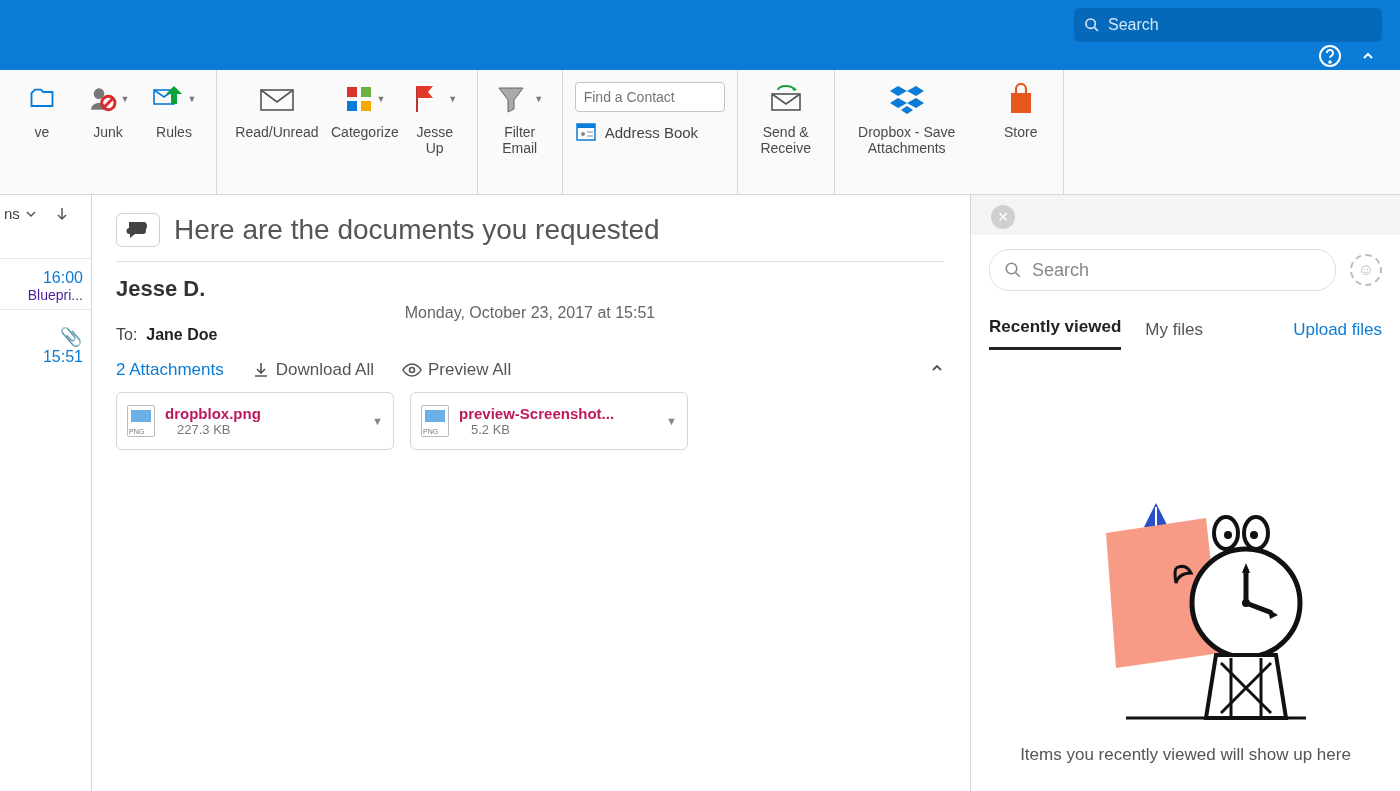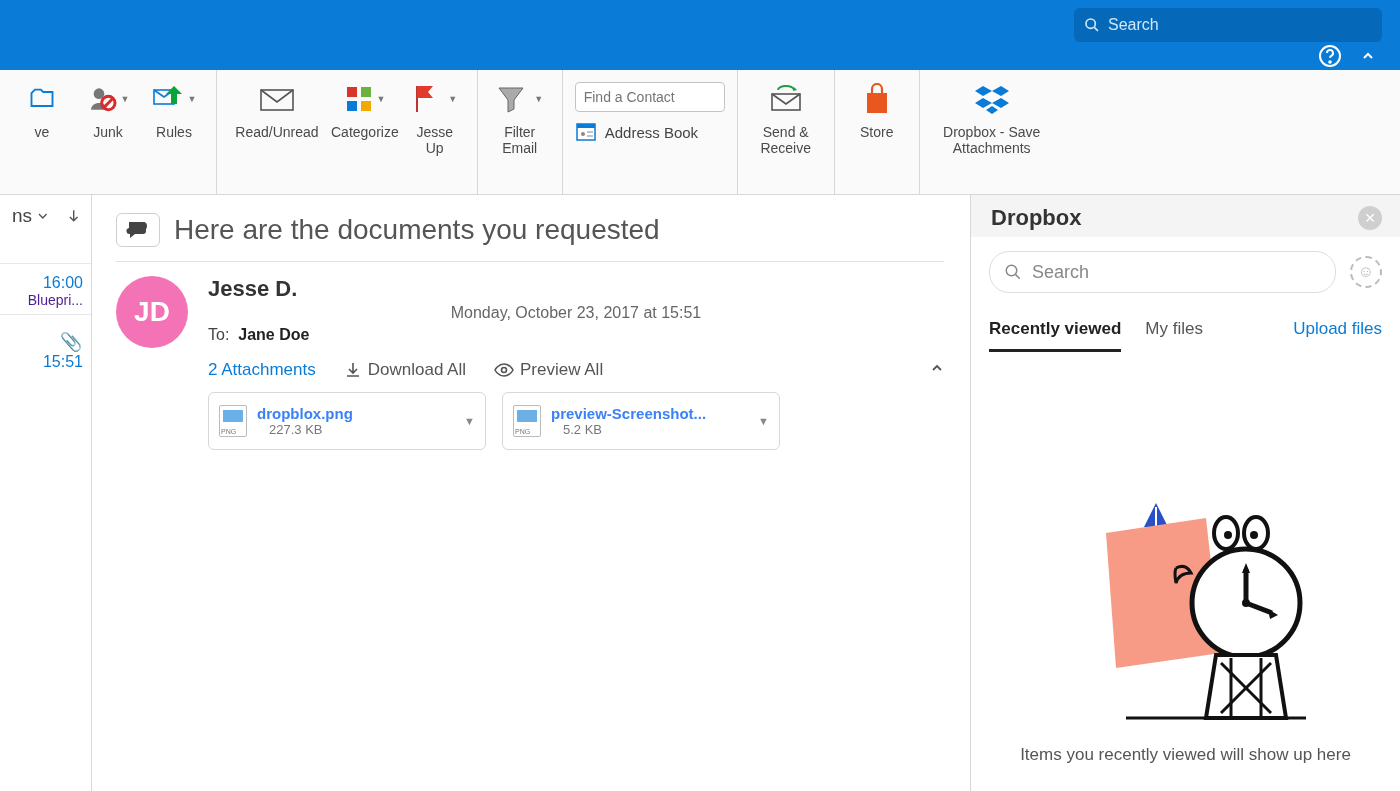--- a/index.html
+++ b/index.html
@@ -73,21 +73,21 @@
 .contact-col { display:flex; flex-direction:column; gap:10px; padding-top:4px; }
 .contact-row { display:flex; align-items:center; gap:8px; font-size:15px; color:#444; cursor:pointer; }
 
 
 .main { display: flex; height: calc(791px - 195px); }
 .left-sliver {
   width: 92px;
   border-right: 1px solid #d7d7d7;
   padding-top: 4px;
 }
-.left-sliver .folder-row { display:flex; align-items:center; gap:6px; font-size:19px; color:#444; padding:6px 12px; }
+.left-sliver .folder-row { display:flex; align-items:center; gap:6px; font-size:15px; color:#444; padding:6px 4px; }
 .left-sliver .msg { padding: 10px 8px 6px 12px; border-top:1px solid #e8e8e8; }
 .left-sliver .msg .time { color:#0a7bd6; font-size:16px; text-align:right; }
 .left-sliver .msg .sub  { color:#4c1d95; font-size:14px; text-align:right; overflow:hidden; white-space:nowrap; }
 .left-sliver .msg .clip { text-align:right; color:#666; font-size:18px; margin-top:6px; }
 
 .reader {
   flex: 1;
   padding: 18px 26px 0 24px;
   overflow: hidden;
 }
@@ -111,39 +111,39 @@
 
 .attach-row { display:flex; gap:16px; margin-top:12px; }
 .att-card {
   border:1px solid #d7d7d7; border-radius:6px; width:278px; height:58px;
   display:flex; align-items:center; padding:0 10px; gap:10px; cursor:pointer;
 }
 .att-card .fic { width:28px; height:32px; border:1px solid #bbb; border-radius:2px; position:relative; background:#fff; }
 .att-card .fic:after { content:"PNG"; position:absolute; bottom:1px; left:1px; font-size:7px; color:#777; }
 .att-card .fic:before { content:""; position:absolute; top:4px; left:3px; right:3px; height:12px; background:#6bb0e6; }
 .att-card .txt { flex:1; overflow:hidden; }
-.att-card .fn { font-weight:600; font-size:15px; color:#3b82f6; white-space:nowrap; overflow:hidden; text-overflow:ellipsis; }
+.att-card .fn { font-weight:600; font-size:15px; color:#be185d; white-space:nowrap; overflow:hidden; text-overflow:ellipsis; }
 .att-card .fs { font-size:13px; color:#777;margin-left:12px; }
 .att-card .cv { color:#888; font-size:11px; }
 
 
 .dbx {
   width: 430px;
   border-left:1px solid #d7d7d7;
   background:#f4f4f4;
   display:flex; flex-direction:column;
 }
 .dbx-head { display:flex; align-items:center; padding:10px 18px 6px 20px; }
 .dbx-head h2 { font-size:22px; font-weight:600; color:#333; flex:1; }
 .dbx-close { width:24px; height:24px; border-radius:50%; background:#cfcfcf; color:#fff; display:flex; align-items:center; justify-content:center; cursor:pointer; font-size:14px; }
 .dbx-body { background:#fff; flex:1; padding:14px 18px; display:flex; flex-direction:column; }
 .dbx-search-row { display:flex; align-items:center; gap:14px; }
 .dbx-search { flex:1; border:1px solid #ddd; border-radius:20px; height:42px; display:flex; align-items:center; padding:0 14px; color:#888; font-size:18px; gap:10px; }
 .dbx-smile { width:32px; height:32px; border:2px dashed #bbb; border-radius:50%; display:flex; align-items:center; justify-content:center; color:#bbb; cursor:pointer; }
-.dbx-tabs { display:flex; gap:24px; margin-top:26px; font-size:17px; color:#555; }
+.dbx-tabs { display:flex; gap:24px; margin-top:26px; font-size:17px; color:#555;align-items:flex-end; }
 .dbx-tab { padding-bottom:10px; cursor:pointer; }
 .dbx-tab.active { font-weight:700; border-bottom:3px solid #222; color:#222; }
 .dbx-tab.upload { margin-left:auto; color:#0a7bd6; }
 .dbx-empty { flex:1; display:flex; flex-direction:column; align-items:center; justify-content:flex-end; padding-bottom:10px; }
 .dbx-empty p { text-align:center; font-size:17px; color:#555; line-height:1.4; margin-top:20px; }
 </style>
 </head>
 <body>
 
 <div class="blue-bar">
@@ -272,42 +272,42 @@
             <path d="M4 10l14 10 14-10" stroke="#555" fill="none" stroke-width="1.6"></path>
             <path d="M10 6a8 4 0 0 1 16 0" stroke="#1c9e3e" fill="none" stroke-width="2"></path>
             <path d="M26 3l3 3-4 1z" fill="#1c9e3e"></path>
           </svg>
         </div>
       <div class="lbl" style="white-space:pre-line">Send &amp;
 Receive</div>
     </div>
   </div>
 
-  <div class="rib-group rib-sep">
-    <div class="rib-btn">
-      <div class="iconwrap">
-          <svg width="28" height="32" viewBox="0 0 28 32">
-            <path d="M4 10h20v20H4z" fill="#e8571e"></path>
-            <path d="M9 10V6a5 5 0 0 1 10 0v4" stroke="#e8571e" fill="none" stroke-width="2.2"></path>
-          </svg>
-        </div>
-      <div class="lbl">Store</div>
-    </div>
-  </div>
-
   <div class="rib-group">
     <div class="rib-btn" style="min-width:120px;">
       <div class="iconwrap">
           <svg width="38" height="30" viewBox="0 0 38 30">
             <path d="M10 2L2 7l8 5 9-5z M28 2l-9 5 9 5 8-5z M10 14L2 19l8 5 9-5z M28 14l-9 5 9 5 8-5z" fill="#0a7bd6"></path>
             <path d="M19 22l-6 4 6 4 6-4z" fill="#0a7bd6"></path>
           </svg>
         </div>
       <div class="lbl" style="white-space:pre-line">Dropbox - Save
 Attachments</div>
+    </div>
+  </div>
+
+  <div class="rib-group rib-sep">
+    <div class="rib-btn">
+      <div class="iconwrap">
+          <svg width="28" height="32" viewBox="0 0 28 32">
+            <path d="M4 10h20v20H4z" fill="#e8571e"></path>
+            <path d="M9 10V6a5 5 0 0 1 10 0v4" stroke="#e8571e" fill="none" stroke-width="2.2"></path>
+          </svg>
+        </div>
+      <div class="lbl">Store</div>
     </div>
   </div>
 </div>
 
 <div class="main">
 
   <div class="left-sliver">
     <div class="folder-row">
       <span>ns</span>
       <svg width="10" height="10" viewBox="0 0 10 10">
@@ -332,21 +332,20 @@
       <div class="bubble-icon">
         <svg width="26" height="20" viewBox="0 0 26 20">
             <path d="M4 2h14a3 3 0 0 1 3 3v6a3 3 0 0 1-3 3H10l-5 4v-4a3 3 0 0 1-1-6z" fill="#444"></path>
             <circle cx="18" cy="6" r="4" fill="#444"></circle>
           </svg>
       </div>
       <div class="subject">Here are the documents you requested</div>
     </div>
 
     <div class="hdr">
-      <div class="avatar">JD</div>
       <div class="hdr-meta">
         <div class="sender">Jesse D.</div>
         <div class="date">Monday, October 23, 2017 at 15:51</div>
         <div class="toline">
           <span>To:</span>&nbsp;&nbsp;<b>Jane Doe</b>
         </div>
 
         <div class="attach-bar">
           <span class="link">2 Attachments</span>
           <span class="act">
@@ -387,21 +386,20 @@
             </div>
             <div class="cv">▼</div>
           </div>
         </div>
       </div>
     </div>
   </div>
 
   <div class="dbx">
     <div class="dbx-head">
-      <h2>Dropbox</h2>
       <div class="dbx-close">✕</div>
     </div>
     <div class="dbx-body">
       <div class="dbx-search-row">
         <div class="dbx-search">
           <svg width="18" height="18" viewBox="0 0 24 24" fill="none" stroke="#888" stroke-width="2">
               <circle cx="10" cy="10" r="7"></circle>
               <line x1="21" y1="21" x2="15.5" y2="15.5"></line>
             </svg>
           <span>Search</span>

